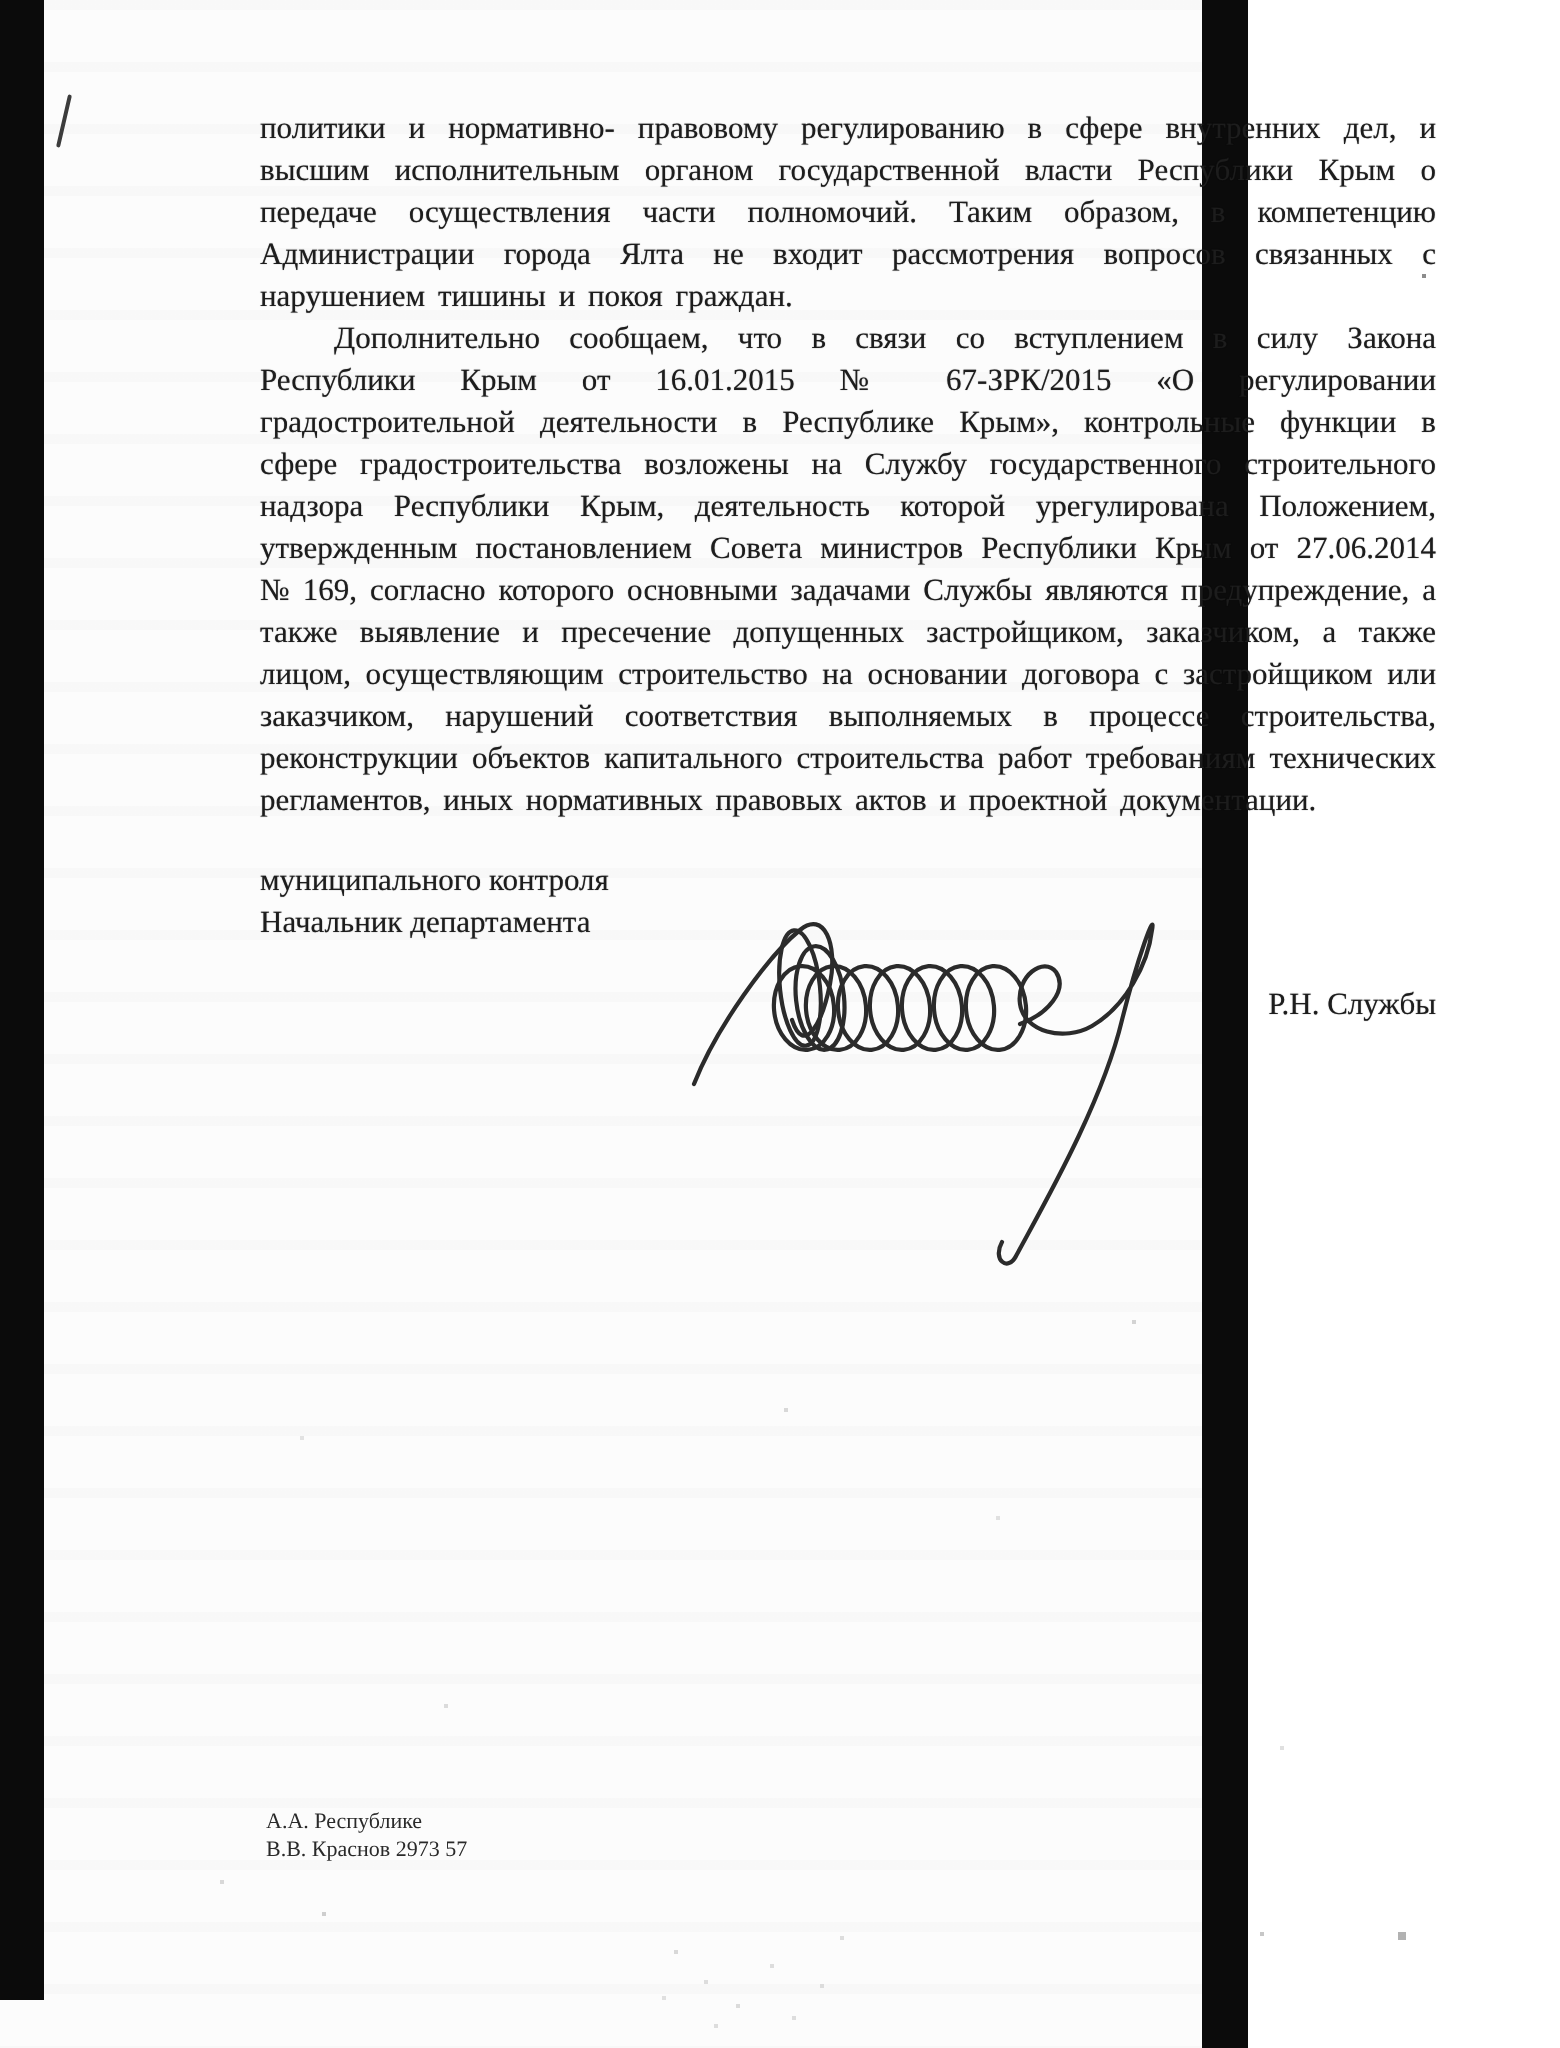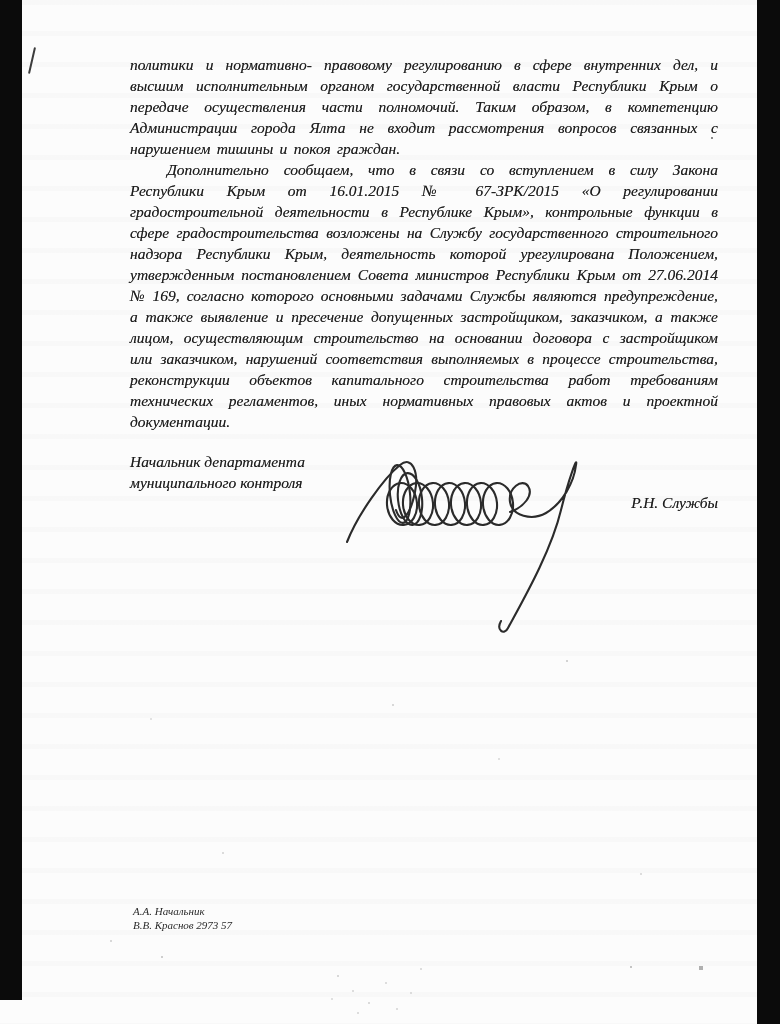--- a/index.html
+++ b/index.html
@@ -2,27 +2,26 @@
 <html><head>
 <meta charset="utf-8">
 <style>
   html,body{margin:0;padding:0;}
   body{
     width:780px;height:1024px;overflow:hidden;
     background:#ffffff;
     font-family:"Liberation Serif", serif;
   }
   .scan{
-    position:relative;width:780px;height:1024px;
+    position:relative;width:624px;height:1024px;
     background:
       repeating-linear-gradient(to bottom,
         rgba(0,0,0,0.016) 0px, rgba(0,0,0,0.016) 5px,
         rgba(0,0,0,0) 5px, rgba(0,0,0,0) 31px),
       #fcfcfc;
-    font-style: italic;
   }
   .bar{position:absolute;top:0;background:#0b0b0b;}
   .bar-left{left:0;width:22px;height:1000px;}
   .bar-right{right:0;width:23px;height:1024px;}
   .pen-mark{
     position:absolute;left:31px;top:47px;width:2px;height:27px;
     background:#3c3c3c;transform:rotate(13deg);border-radius:1px;
   }
   .column{
     position:absolute;left:130px;top:54px;width:588px;
@@ -77,41 +76,41 @@
 
   <div class="bar bar-left"></div>
   <div class="bar bar-right"></div>
 
   <div class="pen-mark"></div>
 
   <div class="column">
     <p class="para">политики и нормативно- правовому регулированию в сфере внутренних дел, и высшим исполнительным органом государственной власти Республики Крым о передаче осуществления части полномочий. Таким образом, в компетенцию Администрации города Ялта не входит рассмотрения вопросов связанных с нарушением тишины и покоя граждан.</p>
     <p class="para para-indent">Дополнительно сообщаем, что в связи со вступлением в силу Закона Республики Крым от 16.01.2015 № 67-ЗРК/2015 «О регулировании градостроительной деятельности в Республике Крым», контрольные функции в сфере градостроительства возложены на Службу государственного строительного надзора Республики Крым, деятельность которой урегулирована Положением, утвержденным постановлением Совета министров Республики Крым от 27.06.2014 № 169, согласно которого основными задачами Службы являются предупреждение, а также выявление и пресечение допущенных застройщиком, заказчиком, а также лицом, осуществляющим строительство на основании договора с застройщиком или заказчиком, нарушений соответствия выполняемых в процессе строительства, реконструкции объектов капитального строительства работ требованиям технических регламентов, иных нормативных правовых актов и проектной документации.</p>
     <p class="signer">
+      <span class="block-line">муниципального контроля</span>
       <span class="block-line">Начальник департамента</span>
-      <span class="block-line">муниципального контроля</span>
     </p>
   </div>
 
   <svg class="signature" viewBox="0 0 250 190">
     <path class="sig-stroke" d="M7,90 C18,62 44,26 60,13 C72,3 79,20 75,40 C71,60 62,76 56,58"></path>
     <ellipse class="sig-stroke" cx="60" cy="42" rx="10" ry="29" transform="rotate(-6 60 42)"></ellipse>
     <ellipse class="sig-stroke" cx="70" cy="47" rx="12" ry="26" transform="rotate(-6 70 47)"></ellipse>
     <ellipse class="sig-stroke" cx="62" cy="52" rx="15" ry="21" transform="rotate(-5 62 52)"></ellipse>
     <ellipse class="sig-stroke" cx="78" cy="52" rx="15" ry="21" transform="rotate(-5 78 52)"></ellipse>
     <ellipse class="sig-stroke" cx="94" cy="52" rx="15" ry="21" transform="rotate(-5 94 52)"></ellipse>
     <ellipse class="sig-stroke" cx="110" cy="52" rx="15" ry="21" transform="rotate(-5 110 52)"></ellipse>
     <ellipse class="sig-stroke" cx="126" cy="52" rx="15" ry="21" transform="rotate(-5 126 52)"></ellipse>
     <ellipse class="sig-stroke" cx="142" cy="52" rx="15" ry="21" transform="rotate(-5 142 52)"></ellipse>
     <ellipse class="sig-stroke" cx="158" cy="52" rx="15" ry="21" transform="rotate(-5 158 52)"></ellipse>
     <path class="sig-stroke" d="M170,60 C184,55 194,43 188,34 C182,26 168,36 170,50 C172,64 192,69 206,61 C223,51 234,30 236,13 C238,2 229,26 221,58 C211,100 182,150 168,176 C164,184 156,178 161,169"></path>
   </svg>
 
   <div class="signer-name">Р.Н. Службы</div>
 
   <div class="footer">
-    <span class="block-line">А.А. Начальник</span>
+    <span class="block-line">А.А. Республике</span>
     <span class="block-line">В.В. Краснов 2973 57</span>
   </div>
 
   <div class="speckles"></div>
 
 </div>
 
 </body></html>

